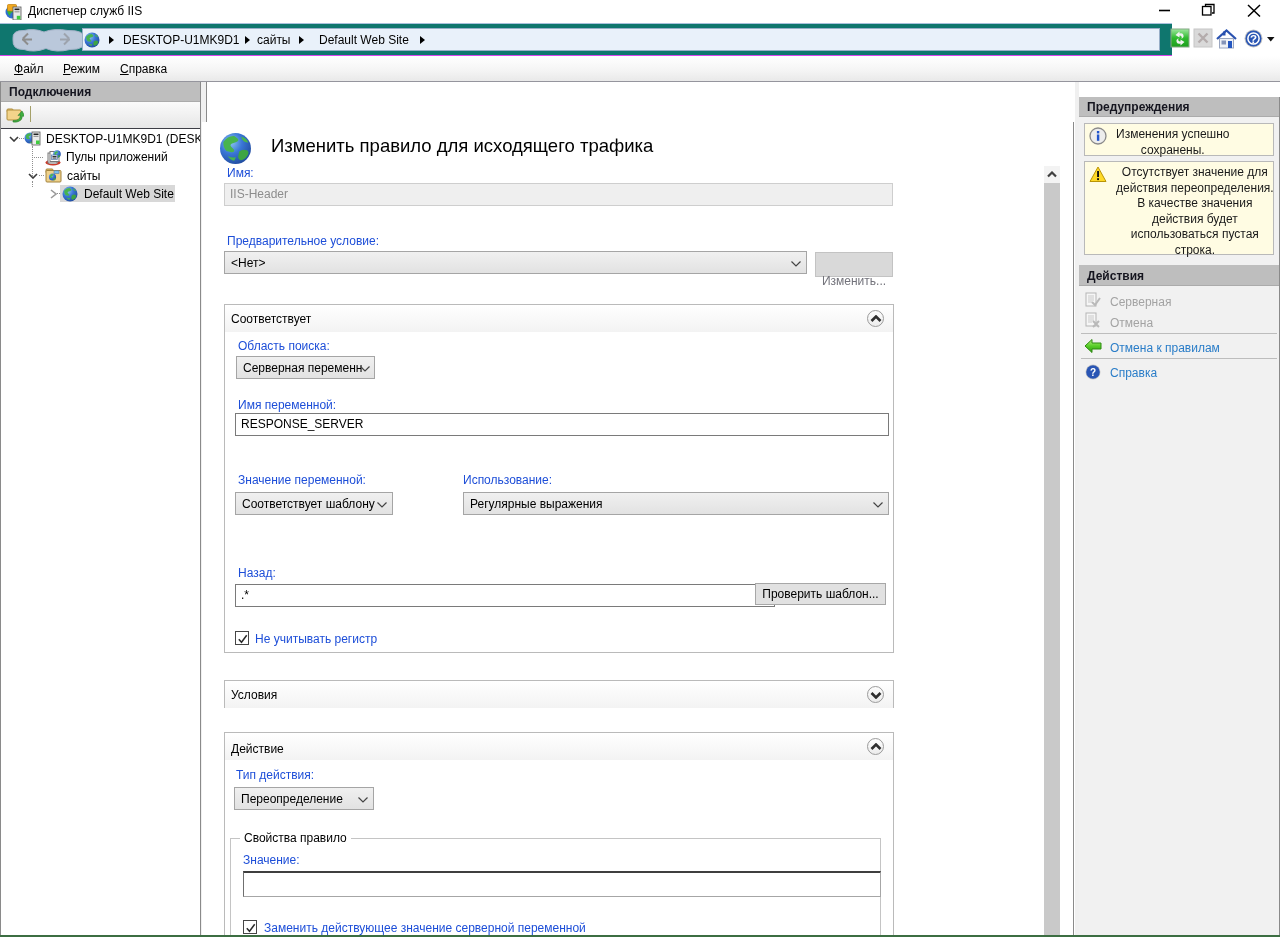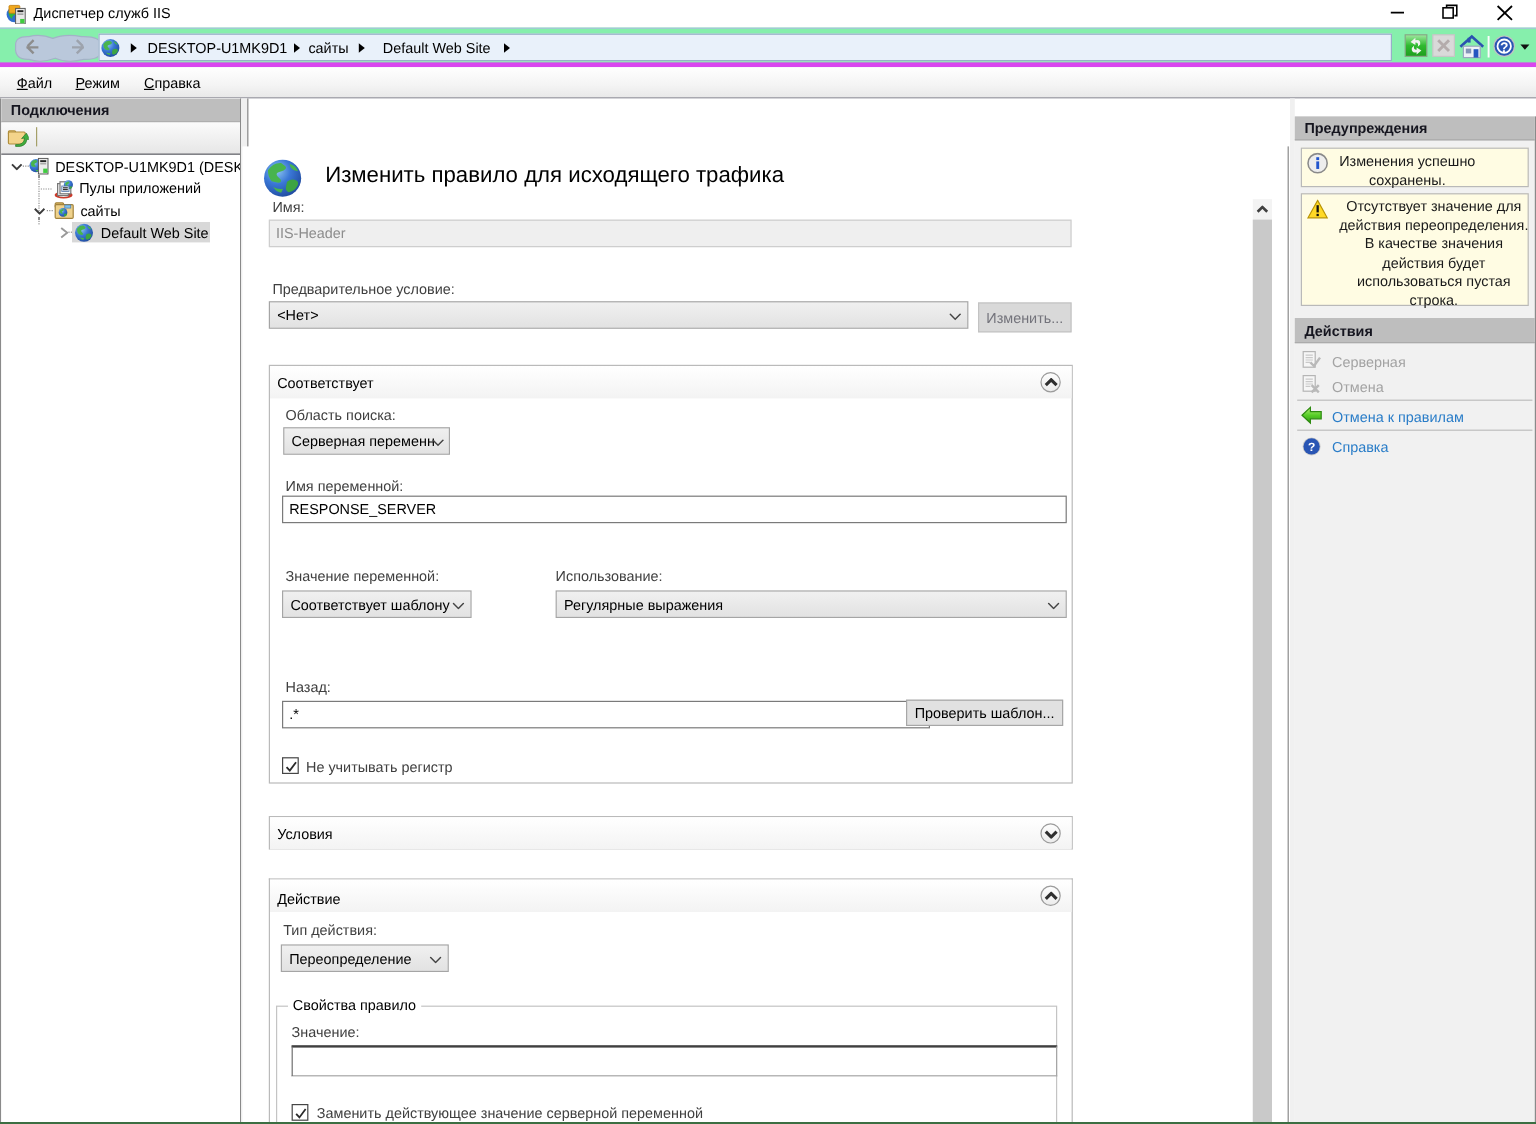--- a/index.html
+++ b/index.html
@@ -7,21 +7,21 @@
   html,body { width:1280px; height:937px; overflow:hidden; }
   body { font-family:"Liberation Sans", sans-serif; font-size:12px; color:#000; background:#fff; }
   #win { position:relative; width:1280px; height:937px; background:#fff; }
   .abs { position:absolute; }
 
   
   #titlebar { left:0; top:0; width:1280px; height:23px; background:#fff; }
   #title-text { left:28px; top:4px; font-size:12px; color:#000; }
 
   
-  #addrbar { left:0; top:23px; width:1280px; height:33px; background:#86efac; border-top:1px solid #a9c1dd; border-bottom:4px solid #d946ef; }
+  #addrbar { left:0; top:23px; width:1172px; height:33px; background:#0f766e; border-top:1px solid #a9c1dd; border-bottom:1px solid #d946ef; }
   #navcloud { left:7px; top:2px; width:84px; height:29px; }
   #addrfield { left:82px; top:4px; width:1078px; height:23px; background:#e9f1fa; border:1px solid #97aec7; }
   .crumb { position:absolute; top:4px; font-size:12px; color:#000; white-space:nowrap; }
   .crumb-arrow { position:absolute; top:7px; width:0; height:0; border-left:5px solid #000; border-top:4.5px solid transparent; border-bottom:4.5px solid transparent; }
 
   
   #menubar { left:0; top:56px; width:1280px; height:26px; background:linear-gradient(#ffffff,#f4f4f4 60%,#e9e9e9); border-bottom:1px solid #95959d; }
   .menu-item { position:absolute; top:6px; font-size:12px; }
   .menu-item u { text-decoration:underline; }
 
@@ -31,21 +31,21 @@
   #lefttoolbar { left:0; top:20px; width:200px; height:27px; background:linear-gradient(#fbfbfb,#e6e6e6); border-bottom:1px solid #3c3d45; }
   #tree { left:0; top:47px; width:199px; height:806px; background:#fff; font-size:12px; overflow:hidden; }
   .trow { position:absolute; height:18px; line-height:18px; white-space:nowrap; }
   .tsel { position:absolute; background:#d8d8d8; }
 
   
   #content { left:202px; top:82px; width:872px; height:850px; background:#fff; border-right:1px solid #8a8a8a; border-bottom:1px solid #8a8a8a;margin-top:40px; }
   #gapfill { left:1075px; top:82px; width:4px; height:853px; background:#f0f0f0; }
   h1 { font-size:18.5px; font-weight:normal; color:#000; white-space:nowrap; }
 
-  .label { position:absolute; font-size:12px; color:#404040; white-space:nowrap; }
+  .label { position:absolute; font-size:12px; color:#1d4ed8; white-space:nowrap; }
   .input { position:absolute; background:#fff; border:1px solid #7a7a7a; font-size:12px; padding:3px 5px 0 5px; white-space:nowrap; }
   .input-dis { position:absolute; background:#efefef; border:1px solid #cecece; color:#8d8d8d; font-size:12px; padding:3px 5px 0 5px; }
   .combo { position:absolute; background:linear-gradient(#f0f0f0,#e2e2e2); border:1px solid #a5a5a5; font-size:12px; padding:4px 5px 0 6px; white-space:nowrap; }
   .btn { position:absolute; background:#d9d9d9; border:1px solid #c3c3c3; font-size:12px; text-align:center; color:#73737b; }
   .btn2 { position:absolute; background:#e1e1e1; border:1px solid #a7a7a7; font-size:12px; text-align:center; color:#000; }
 
   .panel { position:absolute; border:1px solid #bababa; background:#fff; }
   .panel-h { position:absolute; left:0; top:0; width:100%; height:27px; background:linear-gradient(#ffffff,#f3f3f3); font-size:12px; padding:7px 0 0 6px; }
   .pchev { position:absolute; right:9px; top:5px; width:17px; height:17px; border:1px solid #9b9b9b; border-radius:50%; background:linear-gradient(#fdfdfd,#ececec); }
   .pchev svg { position:absolute; left:2px; top:4px; }
@@ -251,21 +251,21 @@
       </svg>
     <h1 class="abs" style="left:69px;top:13px">Изменить правило для исходящего трафика</h1>
 
     <div class="label" style="left:25px;top:44px">Имя:</div>
     <div class="input-dis" style="left:22px;top:61px;width:669px;height:23px">IIS-Header</div>
 
     <div class="label" style="left:25px;top:112px">Предварительное условие:</div>
     <div class="combo" style="left:22px;top:129px;width:583px;height:23px"><span>&lt;Нет&gt;</span><svg class="cvx" width="10" height="6" viewBox="0 0 10 6">
           <path d="M0.5 0.5 L5 5 L9.5 0.5" stroke="#444" stroke-width="1.2" fill="none"></path>
         </svg></div>
-    <div class="btn" style="left:613px;top:130px;width:78px;height:25px;padding-top:5px">Изменить...</div>
+    <div class="btn" style="left:613px;top:130px;width:78px;height:25px;padding-top:21px">Изменить...</div>
 
     <div class="panel" style="left:22px;top:182px;width:670px;height:349px">
       <div class="panel-h">Соответствует</div>
       <div class="pchev">
           <svg width="12" height="8" viewBox="0 0 12 8">
             <path d="M1.5 6 L6 1.5 L10.5 6" stroke="#2f2f2f" stroke-width="2.6" fill="none"></path>
           </svg>
         </div>
       <div class="label" style="left:13px;top:34px">Область поиска:</div>
       <div class="combo" style="left:11px;top:51px;width:139px;height:23px"><span>Серверная переменн</span><svg class="cvx" style="right:4px" width="10" height="6" viewBox="0 0 10 6">

